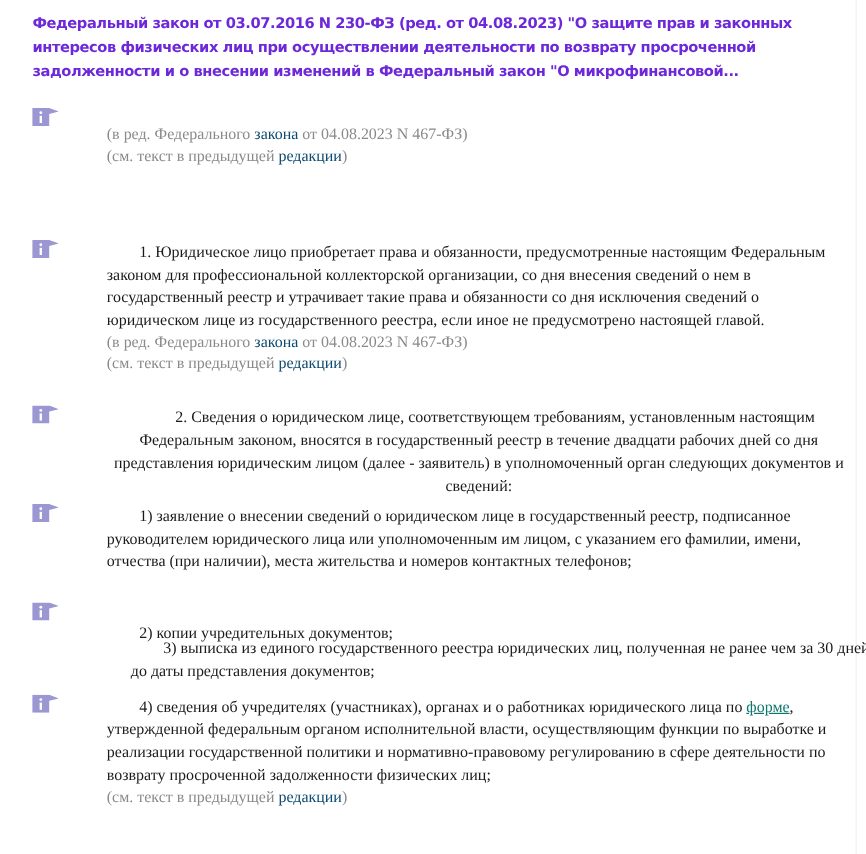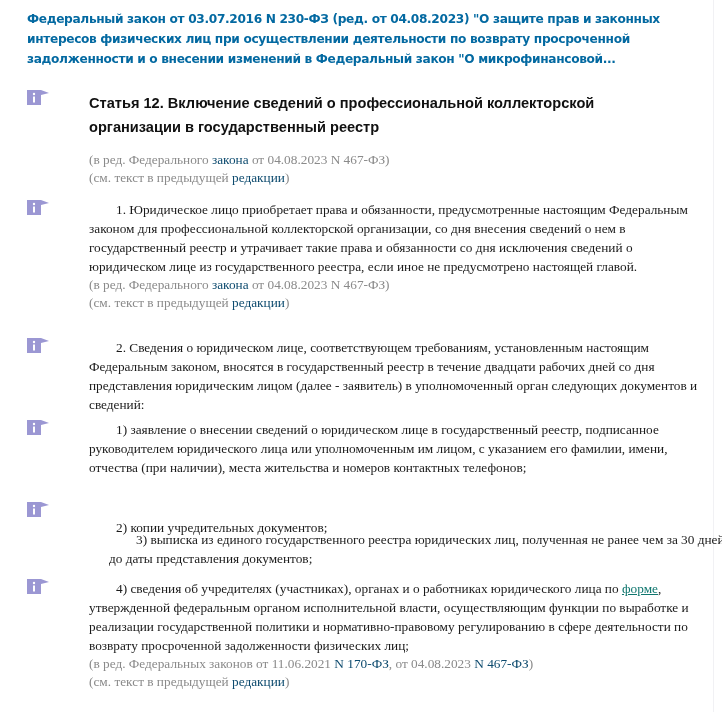--- a/index.html
+++ b/index.html
@@ -16,21 +16,21 @@
       color: #1a1a1a;
     }
     .doc-header {
       position: absolute;
       left: 27px;
       top: 9px;
       width: 670px;
       font-family: "DejaVu Sans", sans-serif;
       font-size: 12.2px;
       line-height: 20px;
-      color: #0369a1;
+      color: #6d28d9;
       font-weight: bold;
       letter-spacing: -0.35px;
       cursor: pointer;
     }
     .right-rule {
       position: absolute;
       left: 713px;
       top: 0;
       width: 1px;
       height: 712px;
@@ -94,21 +94,20 @@
 
 <div class="block" style="top:88px;">
   <div class="info-icon" style="top:2px;">
     <svg width="24" height="15" viewBox="0 0 24 15">
         <path d="M2 0 H16 L24 3 L16 5 V15 H2 Z" fill="#9b97d3"></path>
         <circle cx="9" cy="4" r="1.2" fill="#fff"></circle>
         <rect x="8" y="6.5" width="2" height="6" fill="#fff"></rect>
       </svg>
   </div>
   <div class="content" style="top:3px;">
-    <h1 class="article-title">Статья 12. Включение сведений о профессиональной коллекторской организации в государственный реестр</h1>
     <div style="height:12px;"></div>
     <p class="note"><span>(в ред. Федерального </span><a class="ref-link">закона</a><span> от 04.08.2023 N 467-ФЗ)</span></p>
     <p class="note"><span>(см. текст в предыдущей </span><a class="ref-link">редакции</a><span>)</span></p>
   </div>
 </div>
 
 <div class="block" style="top:198px;">
   <div class="info-icon" style="top:2px;">
     <svg width="24" height="15" viewBox="0 0 24 15">
         <path d="M2 0 H16 L24 3 L16 5 V15 H2 Z" fill="#9b97d3"></path>
@@ -124,21 +123,21 @@
 </div>
 
 <div class="block" style="top:336px;">
   <div class="info-icon" style="top:2px;">
     <svg width="24" height="15" viewBox="0 0 24 15">
         <path d="M2 0 H16 L24 3 L16 5 V15 H2 Z" fill="#9b97d3"></path>
         <circle cx="9" cy="4" r="1.2" fill="#fff"></circle>
         <rect x="8" y="6.5" width="2" height="6" fill="#fff"></rect>
       </svg>
   </div>
-  <div class="content" style="top:2px;">
+  <div class="content" style="top:2px;text-align:center;">
     <p class="para">2. Сведения о юридическом лице, соответствующем требованиям, установленным настоящим Федеральным законом, вносятся в государственный реестр в течение двадцати рабочих дней со дня представления юридическим лицом (далее - заявитель) в уполномоченный орган следующих документов и сведений:</p>
   </div>
 </div>
 
 <div class="block" style="top:418px;">
   <div class="info-icon" style="top:2px;">
     <svg width="24" height="15" viewBox="0 0 24 15">
         <path d="M2 0 H16 L24 3 L16 5 V15 H2 Z" fill="#9b97d3"></path>
         <circle cx="9" cy="4" r="1.2" fill="#fff"></circle>
         <rect x="8" y="6.5" width="2" height="6" fill="#fff"></rect>
@@ -171,16 +170,15 @@
 <div class="block" style="top:577px;">
   <div class="info-icon" style="top:2px;">
     <svg width="24" height="15" viewBox="0 0 24 15">
         <path d="M2 0 H16 L24 3 L16 5 V15 H2 Z" fill="#9b97d3"></path>
         <circle cx="9" cy="4" r="1.2" fill="#fff"></circle>
         <rect x="8" y="6.5" width="2" height="6" fill="#fff"></rect>
       </svg>
   </div>
   <div class="content" style="top:2px;">
     <p class="para"><span>4) сведения об учредителях (участниках), органах и о работниках юридического лица по </span><a class="underlined-link">форме</a><span>, утвержденной федеральным органом исполнительной власти, осуществляющим функции по выработке и реализации государственной политики и нормативно-правовому регулированию в сфере деятельности по возврату просроченной задолженности физических лиц;</span></p>
-    <p class="note"><span>(в ред. Федеральных законов от 11.06.2021 </span><a class="ref-link">N 170-ФЗ</a><span>, от 04.08.2023 </span><a class="ref-link">N 467-ФЗ</a><span>)</span></p>
     <p class="note"><span>(см. текст в предыдущей </span><a class="ref-link">редакции</a><span>)</span></p>
   </div>
 </div>
 
 </body></html>

